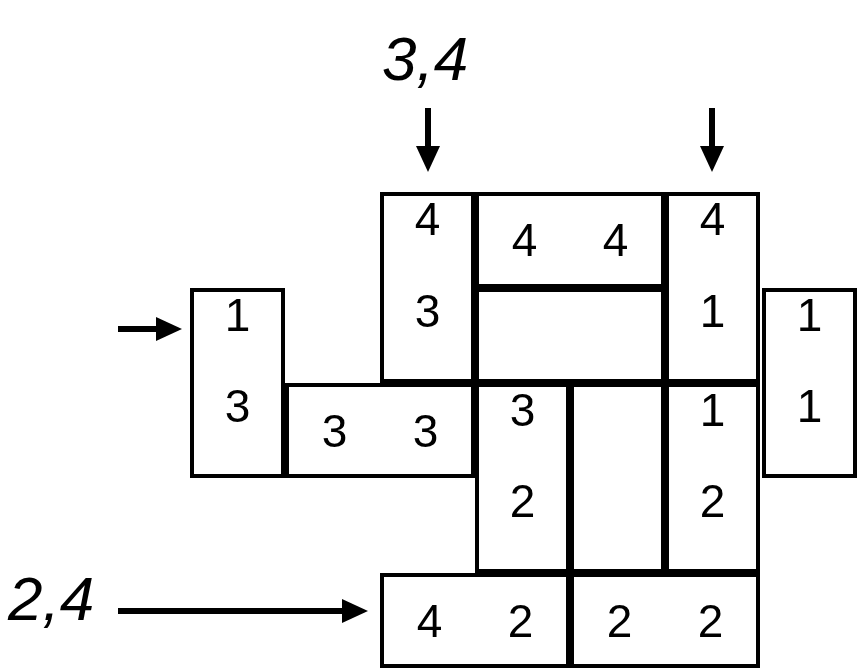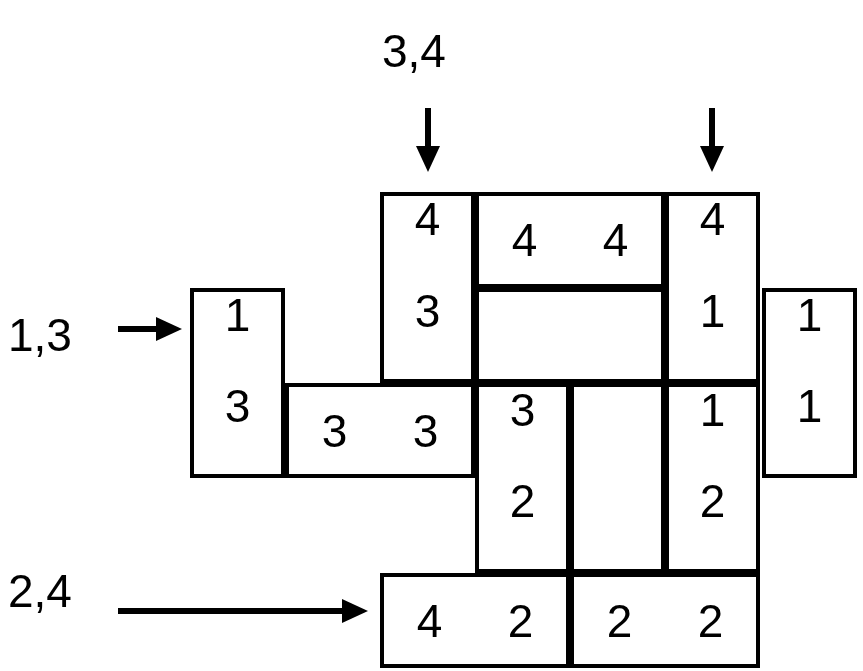--- a/index.html
+++ b/index.html
@@ -36,40 +36,40 @@
   }
   .block.vstack {
     flex-direction: column;
     justify-content: space-around;
   }
   .block.empty { }
 
   
   .lbl {
     position: absolute;
-    font-size: 46px;
+    font-size: 62px;
     line-height: 1;
     white-space: nowrap;
     color: #000000;
+    font-style: italic;
   }
   
   .arrow {
     position: absolute;
   }
   .arrow svg { display: block; }
 </style>
 </head>
 <body>
 
 <div id="canvas">
 
   <div class="lbl" style="left:382px; top:28px;">3,4</div>
 
 
-  <div class="lbl" style="left:8px; top:312px;">1,3</div>
 
   <div class="lbl" style="left:8px; top:568px;">2,4</div>
 
   <div class="arrow" style="left:414px; top:108px;">
     <svg width="28" height="66" viewBox="0 0 28 66">
       <line x1="14" y1="0" x2="14" y2="44" stroke="#000" stroke-width="6"></line>
       <polygon points="14,64 2,38 26,38" fill="#000"></polygon>
     </svg>
   </div>
 

